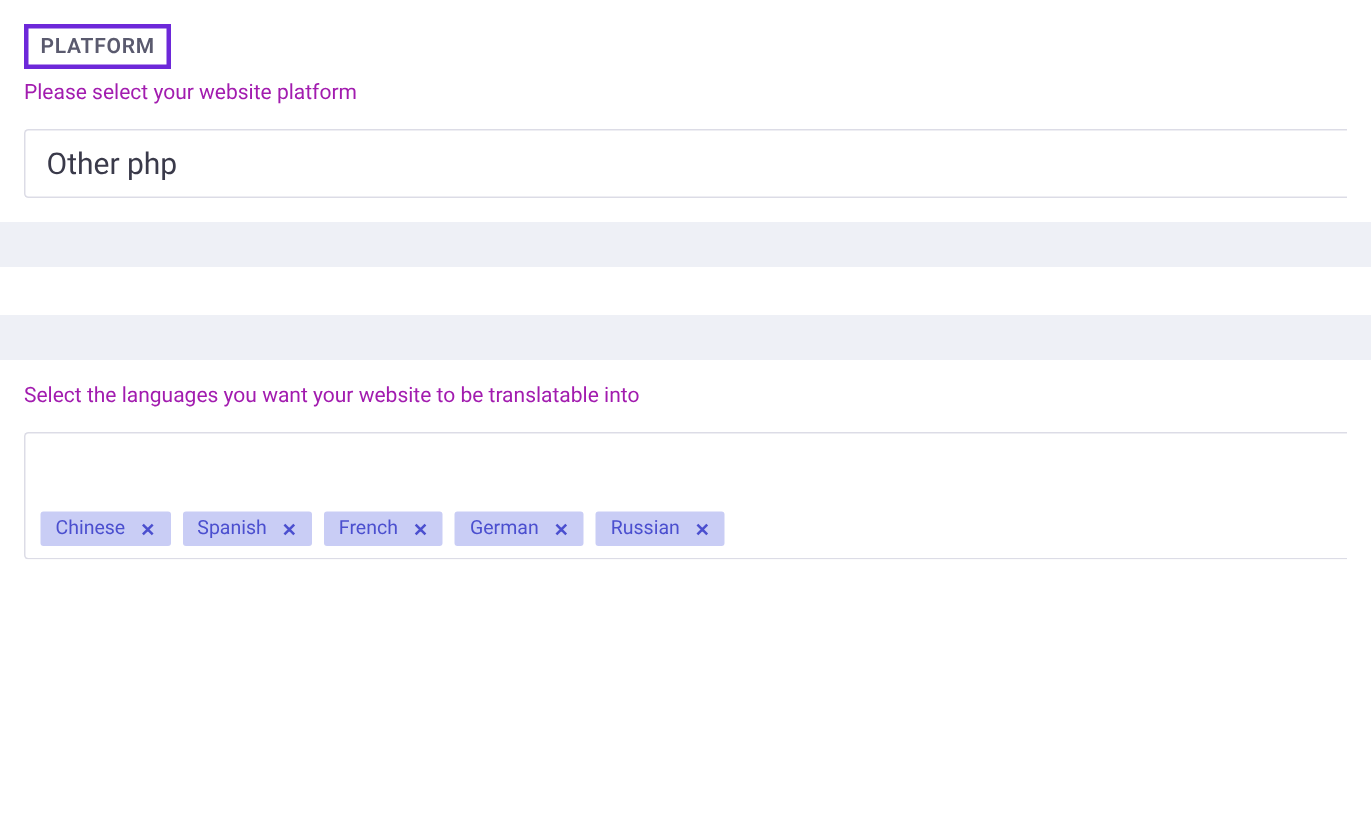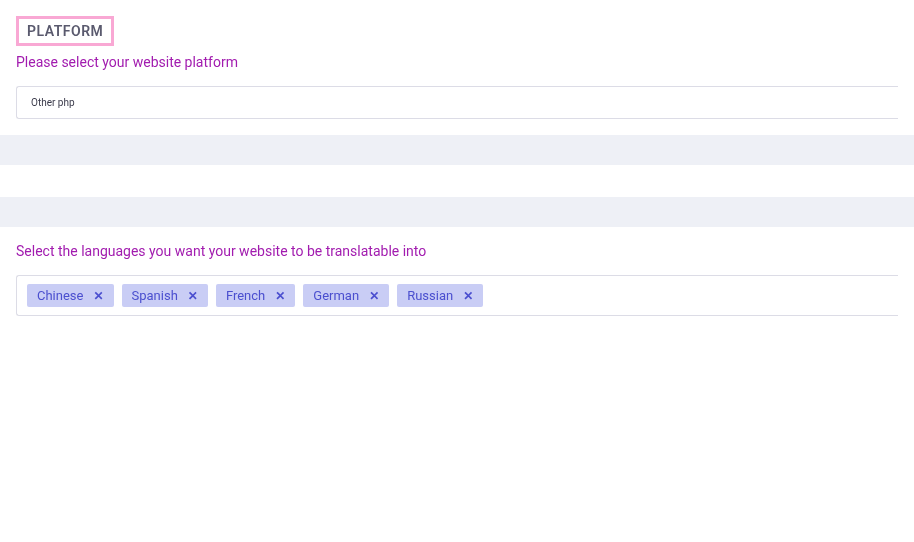--- a/index.html
+++ b/index.html
@@ -20,36 +20,36 @@
       height: 30px;
       background: #eef0f6;
     }
     .section-title {
       display: inline-block;
       font-size: 14px;
       font-weight: 600;
       letter-spacing: 0.5px;
       color: #5a5a6e;
       text-transform: uppercase;
-      border: 3px solid #f9a8d4;
+      border: 3px solid #6d28d9;
       padding: 4px 8px;
       margin-bottom: 8px;
     }
     .section-subtitle {
       font-size: 14px;
       color: #a21caf;
       margin-bottom: 16px;
     }
     .select-box {
       width: 100%;
       border: 1px solid #dcdce6;
       border-right: none;
       border-radius: 3px 0 0 3px;
       padding: 10px 14px;
-      font-size: 10px;
+      font-size: 20px;
       color: #3a3a4a;
       background: #fff;
       cursor: pointer;
     }
     .tags-box {
       width: 100%;
       border: 1px solid #dcdce6;
       border-right: none;
       border-radius: 3px 0 0 3px;
       padding: 8px 10px;
@@ -59,20 +59,21 @@
       gap: 8px;
     }
     .tag {
       display: inline-flex;
       align-items: center;
       background: #c9cdf5;
       color: #4b4fcf;
       padding: 4px 10px;
       border-radius: 2px;
       font-size: 13px;
+      margin-top: 44px;
     }
     .tag-label {
       color: #4b4fcf;
     }
     .tag-close {
       margin-left: 10px;
       font-weight: bold;
       cursor: pointer;
       color: #4b4fcf;
       font-size: 12px;

